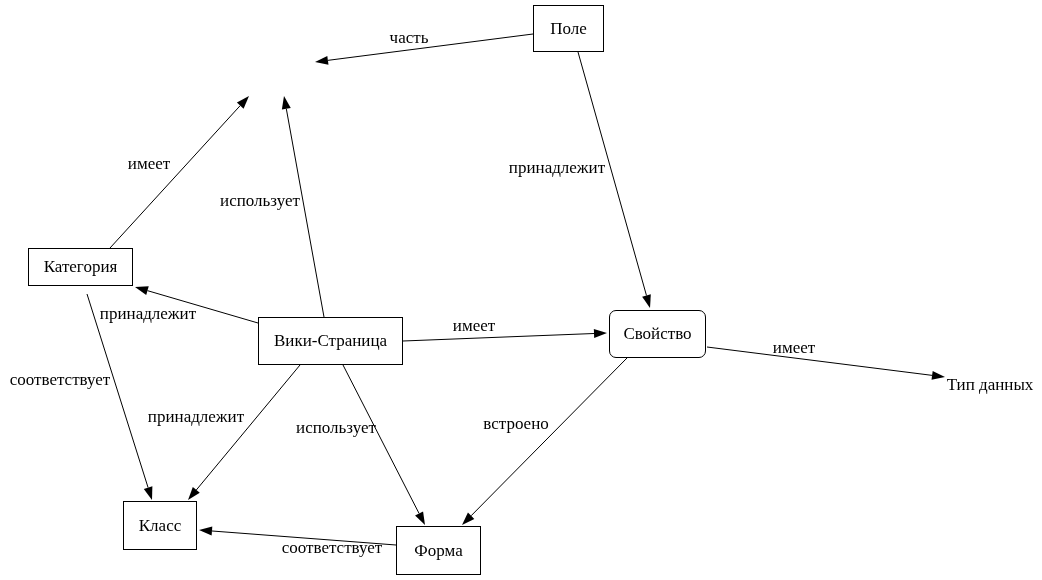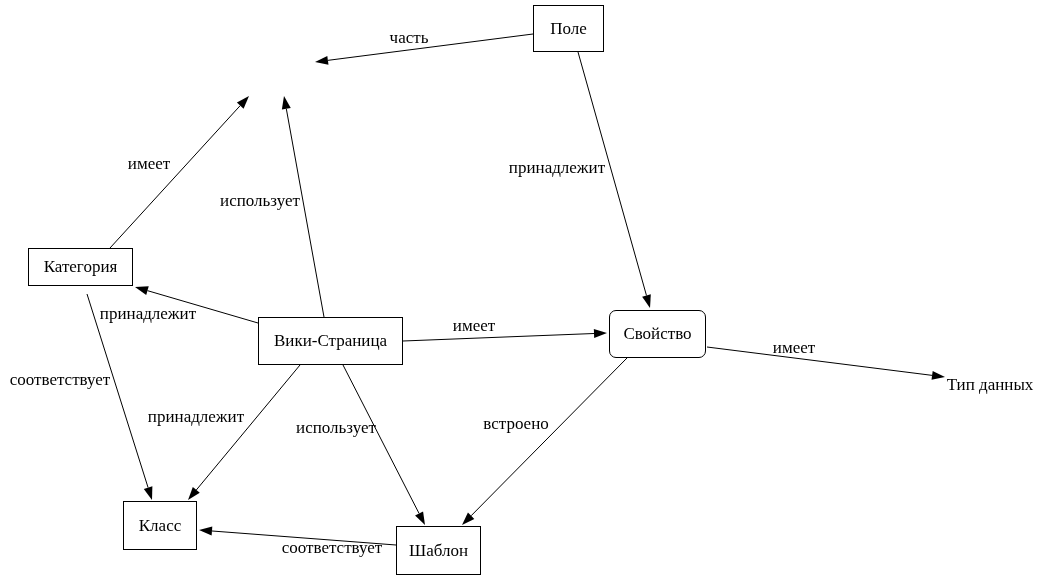--- a/index.html
+++ b/index.html
@@ -89,15 +89,15 @@
     <div class="edge-label" style="left: 60px; top: 380px;">соответствует</div>
     <div class="edge-label" style="left: 196px; top: 417px;">принадлежит</div>
     <div class="edge-label" style="left: 336px; top: 428px;">использует</div>
     <div class="edge-label" style="left: 516px; top: 424px;">встроено</div>
     <div class="edge-label" style="left: 332px; top: 548px;">соответствует</div>
     <div class="node" style="left: 533px; top: 5px; width: 71px; height: 47px;">Поле</div>
     <div class="node" style="left: 28px; top: 248px; width: 105px; height: 38px;">Категория</div>
     <div class="node" style="left: 258px; top: 317px; width: 145px; height: 48px;">Вики-Страница</div>
     <div class="node" style="left: 609px; top: 310px; width: 97px; height: 48px; border-radius: 7px;">Свойство</div>
     <div class="node" style="left: 123px; top: 501px; width: 74px; height: 49px;">Класс</div>
-    <div class="node" style="left: 396px; top: 526px; width: 85px; height: 49px;">Шаблон</div>
+    <div class="node" style="left: 396px; top: 526px; width: 85px; height: 49px;">Форма</div>
     <div class="plain-node" style="left: 990px; top: 385px;">Тип данных</div>
   </div>
 
 </body></html>

